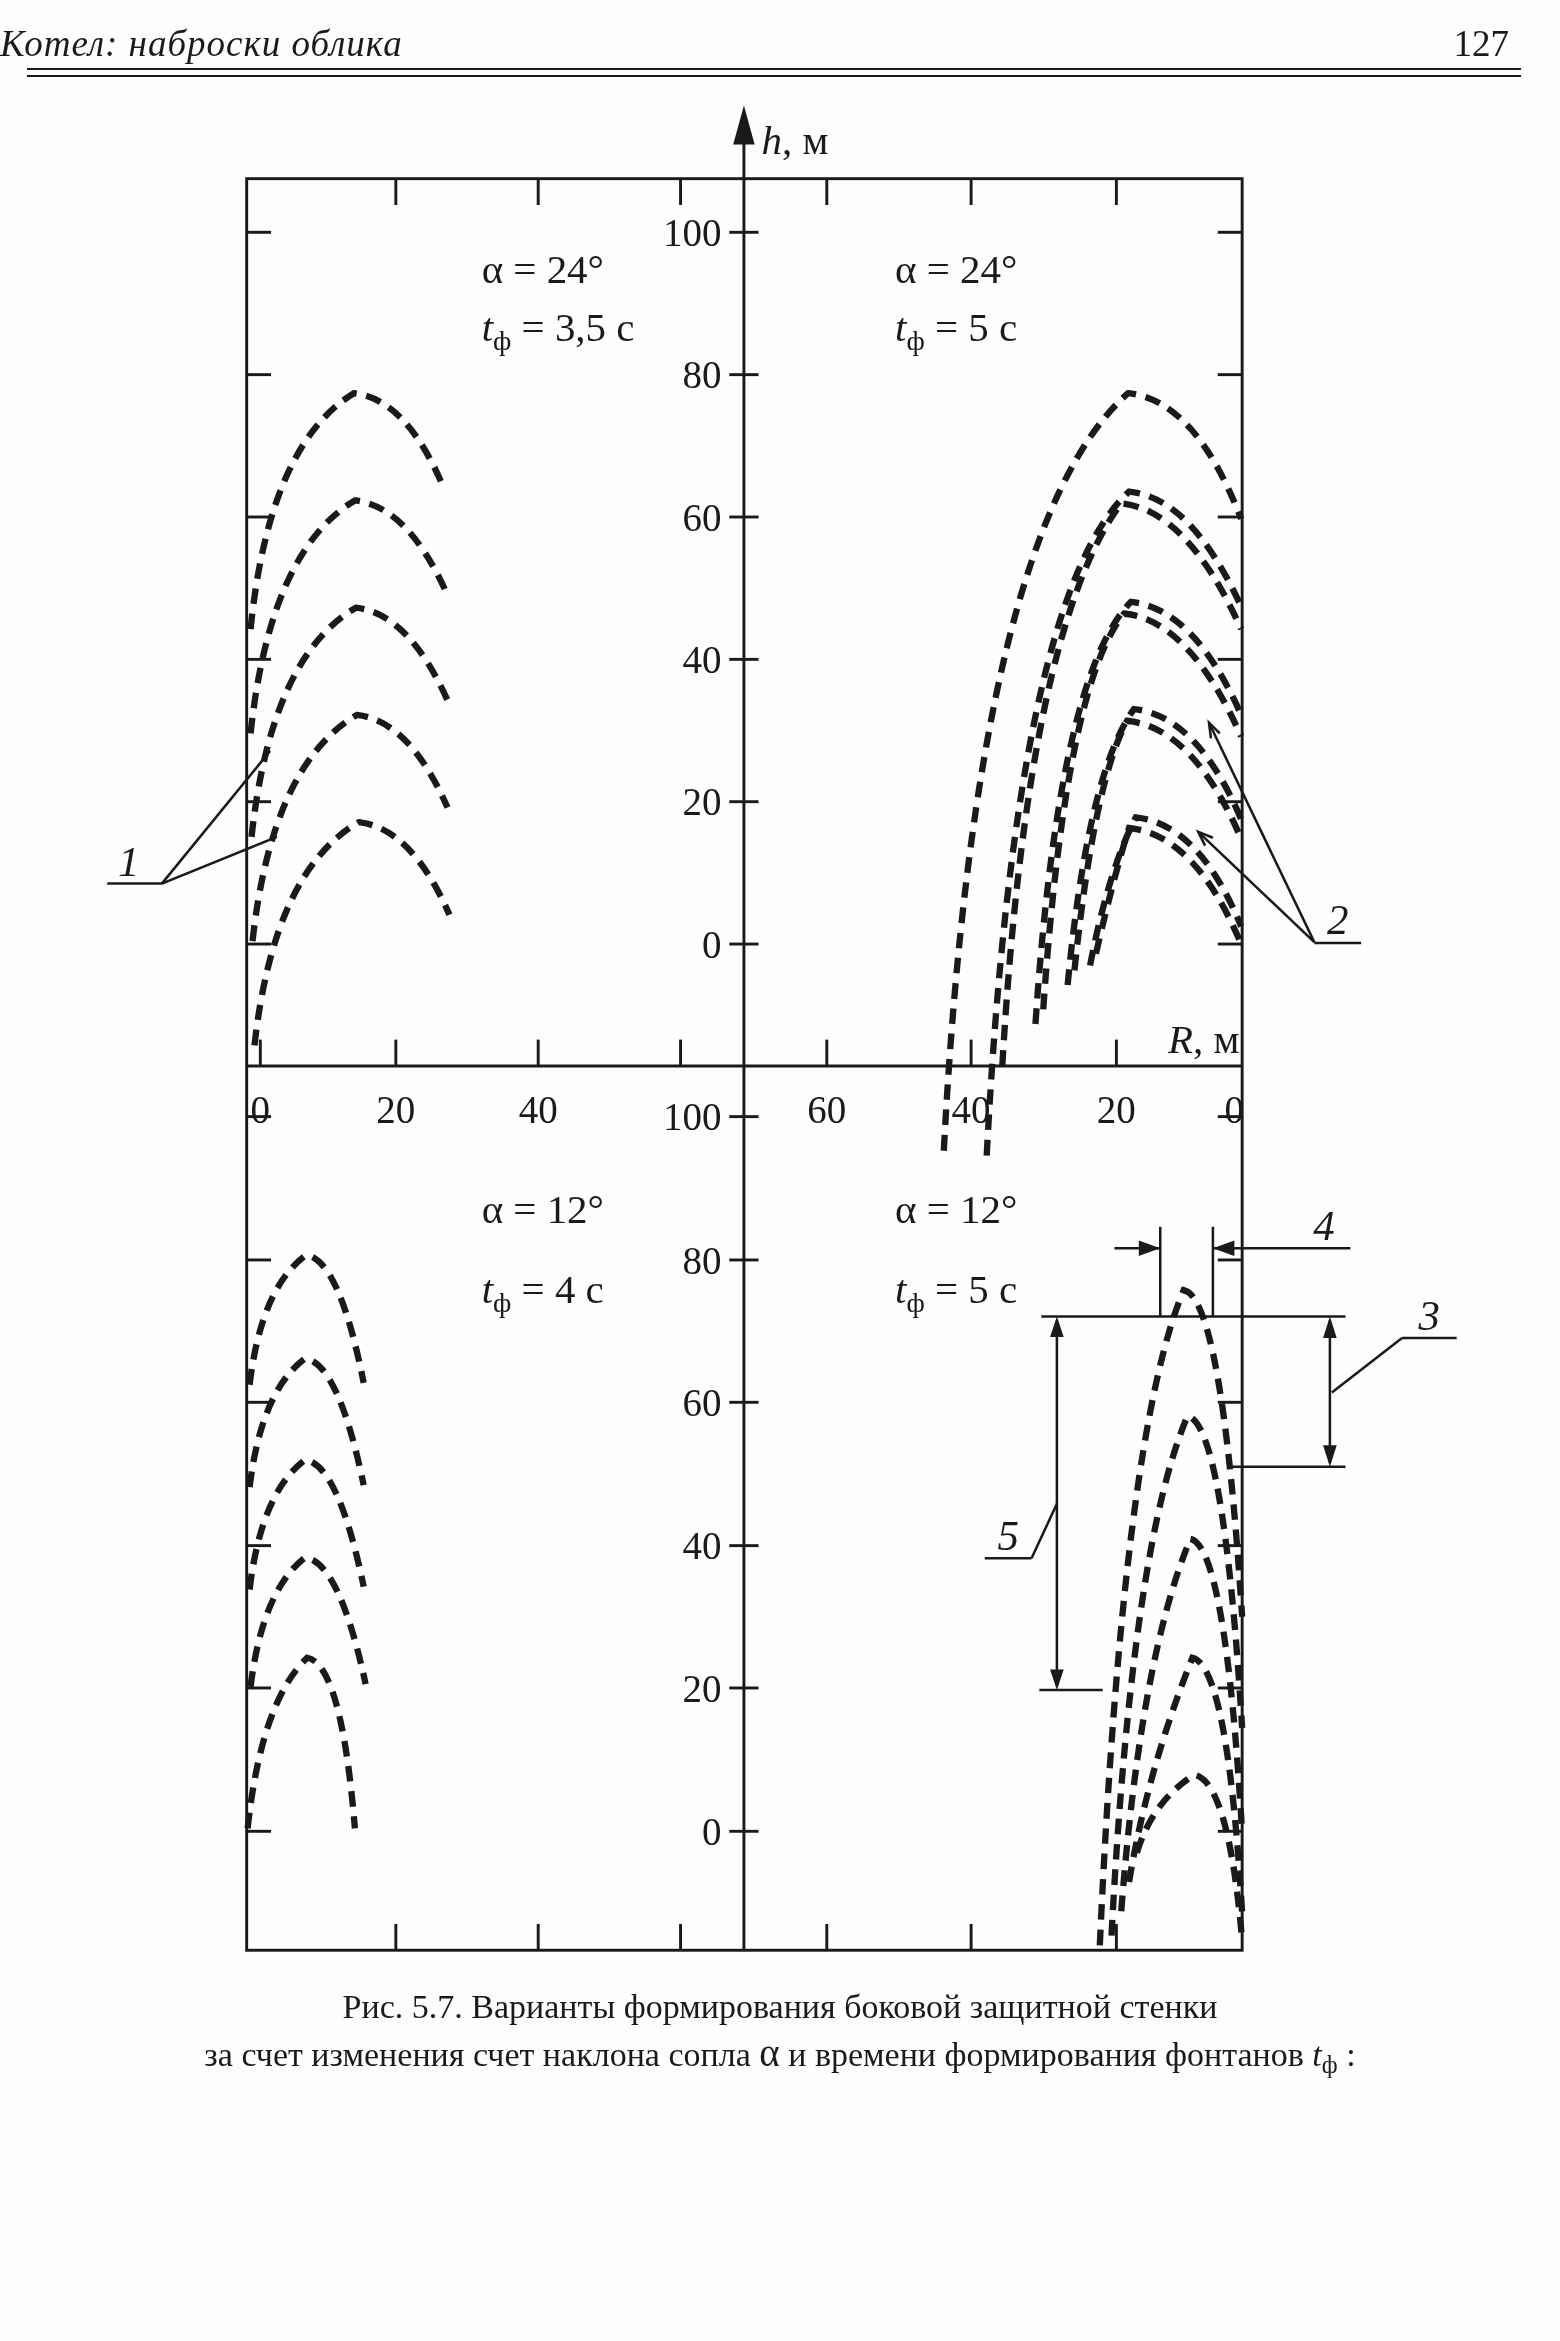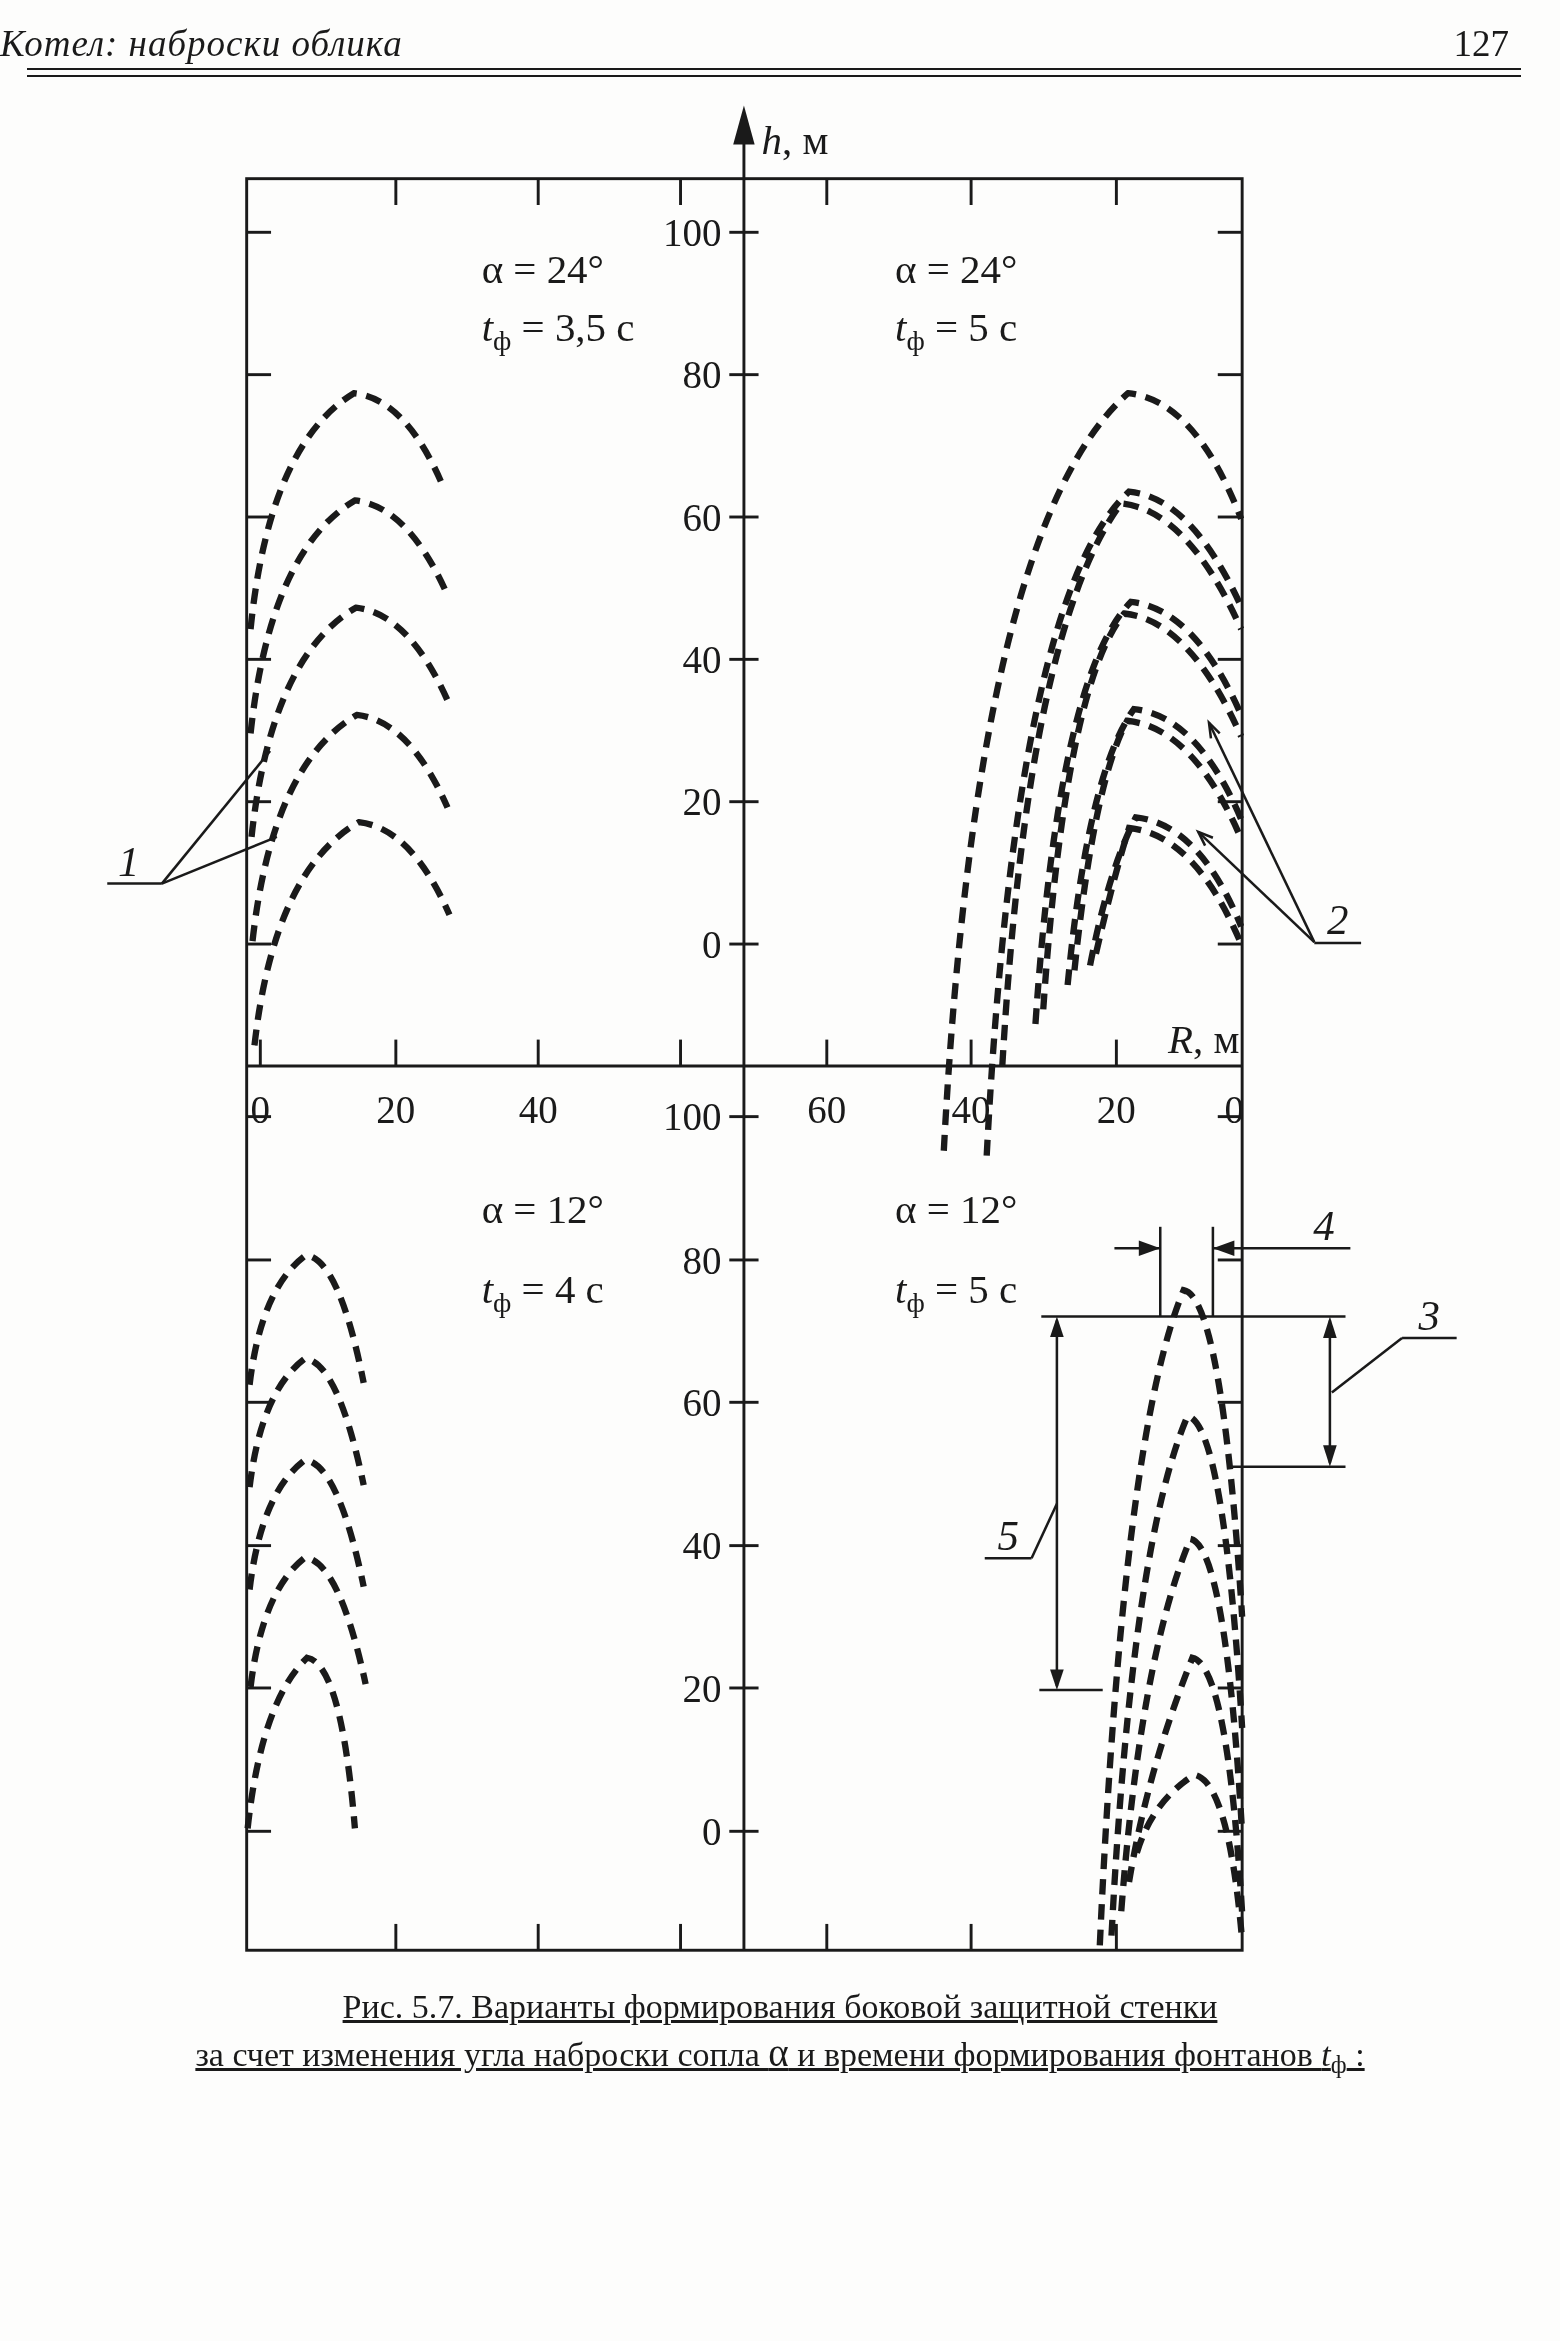--- a/index.html
+++ b/index.html
@@ -4,21 +4,21 @@
 <style>
   html,body{margin:0;padding:0;background:#e8e8e8;}
   .page{position:relative;width:1560px;height:2342px;background:#fdfdfc;color:#1a1a1a;
         font-family:"Liberation Serif","DejaVu Serif",serif;overflow:hidden;}
   .hdr-title{position:absolute;top:21.5px;left:0;width:1541px;text-align:left;
              font-style:italic;font-size:37px;letter-spacing:1px;}
   .hdr-page{position:absolute;top:21.5px;right:51px;font-size:37px;margin-left:33px;}
   .double-rule{position:absolute;top:68px;left:27px;width:1494px;height:4.9px;
                border-top:2.9px solid #1a1a1a;border-bottom:2.9px solid #1a1a1a;}
   svg.fig{position:absolute;top:0;left:0;}
-  .cap{position:absolute;left:0;width:1560px;text-align:center;text-decoration:underline;}
+  .cap{position:absolute;left:0;width:1560px;text-align:center;}
   .cap1{top:1988px;font-size:34px;}
   .cap2{top:2036px;font-size:34px;}
   .note1{top:2116px;font-size:30px;}
   .note2{top:2157px;font-size:30px;}
   .it{font-style:italic;}
   .cap-alpha{font-size:39px;line-height:0;}
   sub.phi{font-size:0.72em;vertical-align:-0.28em;}
   
   .stroke{stroke:#1a1a1a;fill:none;}
   .box{stroke-width:3px;}
@@ -249,16 +249,16 @@
       <polygon class="fill" points="1084,1350 1077,1371 1091,1371"></polygon>
       <polygon class="fill" points="1084,1733 1077,1712 1091,1712"></polygon>
       <line class="stroke ann" x1="1066" y1="1733" x2="1131" y2="1733"></line>
       <text class="callout" x="1034" y="1590" text-anchor="middle">5</text>
       <line class="stroke ann" x1="1010" y1="1598" x2="1058" y2="1598"></line>
       <line class="stroke ann" x1="1058" y1="1598" x2="1084" y2="1542"></line>
     </g>
   </svg>
 
   <div class="cap cap1">Рис. 5.7. Варианты формирования боковой защитной стенки</div>
-  <div class="cap cap2"><span>за счет изменения угла наброски сопла </span><span class="cap-alpha">α</span><span> и времени формирования фонтанов </span><span class="it">t</span><sub class="phi">ф</sub><span> :</span></div>
+  <div class="cap cap2"><span>за счет изменения счет наклона сопла </span><span class="cap-alpha">α</span><span> и времени формирования фонтанов </span><span class="it">t</span><sub class="phi">ф</sub><span> :</span></div>
 
 </div>
 
 
 </body></html>

